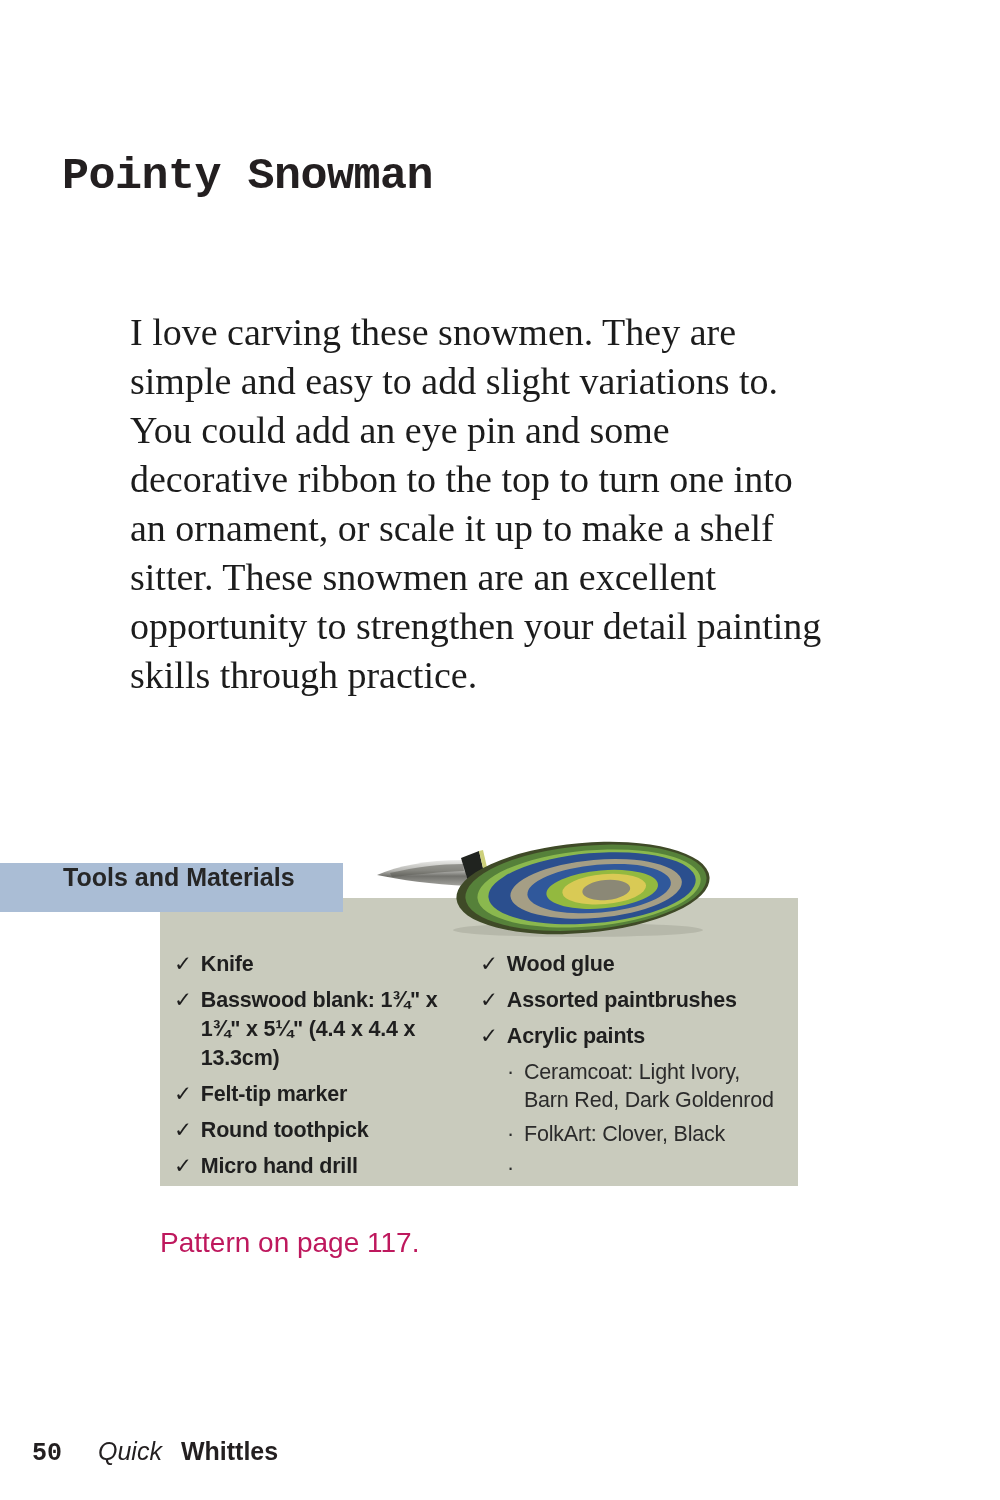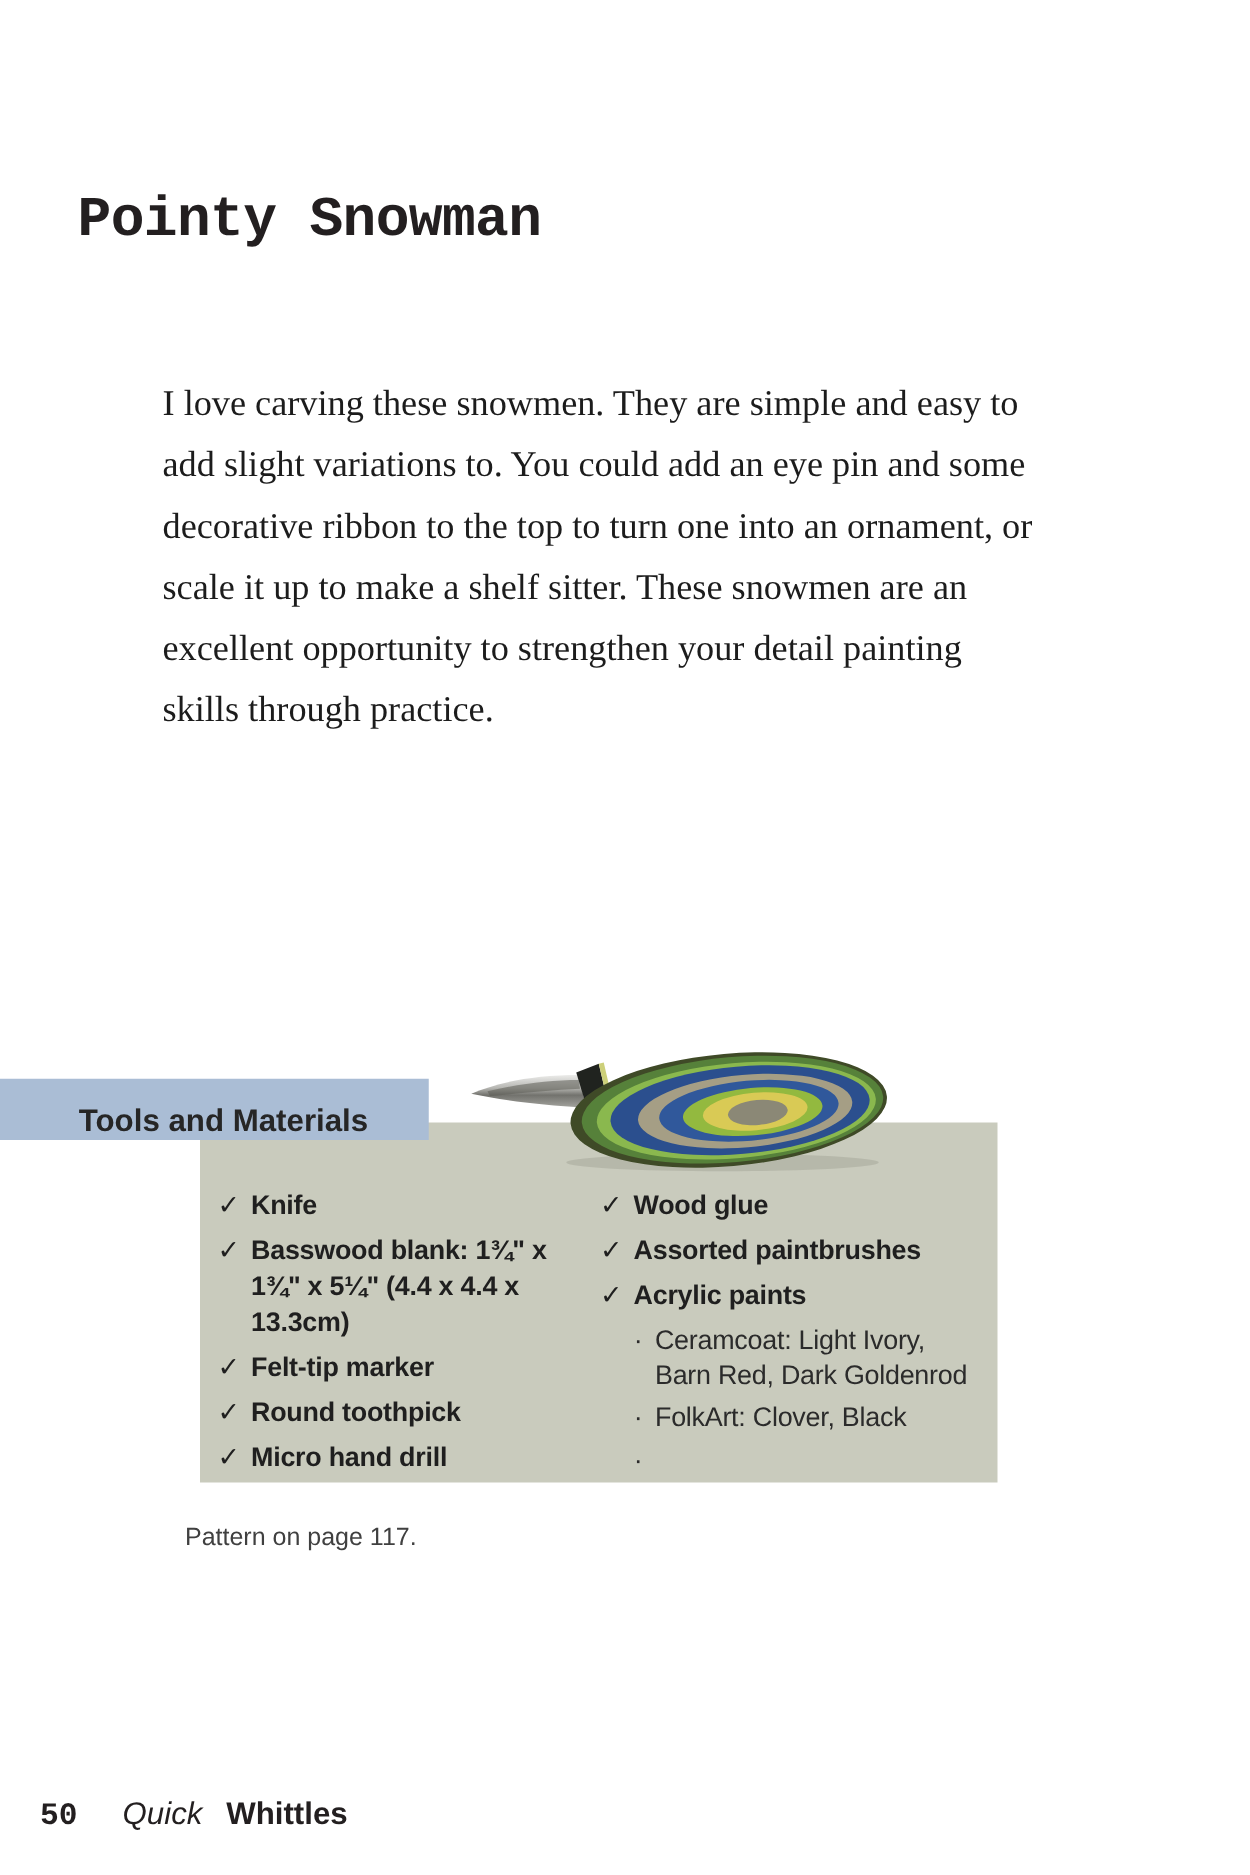--- a/index.html
+++ b/index.html
@@ -15,26 +15,26 @@
   .title {
     position: absolute; left: 62px; top: 121px;
     font-size: 45px; font-weight: bold; letter-spacing: -0.5px;
     color: #231f20;
     font-family: Liberation Mono, monospace;
   }
 
   .intro {
     position: absolute; left: 130px; top: 270px; width: 706px;
     font-family: "Liberation Serif", serif;
-    font-size: 29px; line-height: 49px; color: #1c1c1c;
+    font-size: 38px; line-height: 49px; color: #1c1c1c;
   }
 
   .band {
     position: absolute; left: 0; top: 863px; width: 343px; height: 49px;
-    z-index: 3; display: flex; align-items: flex-end;
+    z-index: 3; display: flex; align-items: flex-start;
   }
   .band-label {
     margin-left: 63px; font-size: 25px; font-weight: bold; color: #262626;
   }
 
   .tools-box {
     position: absolute; left: 160px; top: 898px; width: 638px; height: 288px;
     z-index: 1;
   }
   .col { position: absolute; top: 52px; }
@@ -54,22 +54,22 @@
     letter-spacing: -0.2px;
   }
   .bullet { flex: 0 0 auto; }
 
   .knife {
     position: absolute; left: 368px; top: 828px; width: 345px; height: 112px;
     z-index: 4;
   }
 
   .pattern-note {
-    position: absolute; left: 148px; top: 1199px;
-    font-size: 20px; color: #404040;
+    position: absolute; left: 160px; top: 1199px;
+    font-size: 28px; color: #be185d;
   }
 
   .footer {
     position: absolute; left: 32px; top: 1437px;
     font-size: 25px; color: #231f20;
   }
   .footer .num { font-weight: bold; font-family: Liberation Mono, monospace; }
   .footer .series-italic { font-style: italic; margin-left: 36px; margin-top: 22px; }
   .footer .series-bold { font-weight: bold; margin-left: 19px; }
 </style>

